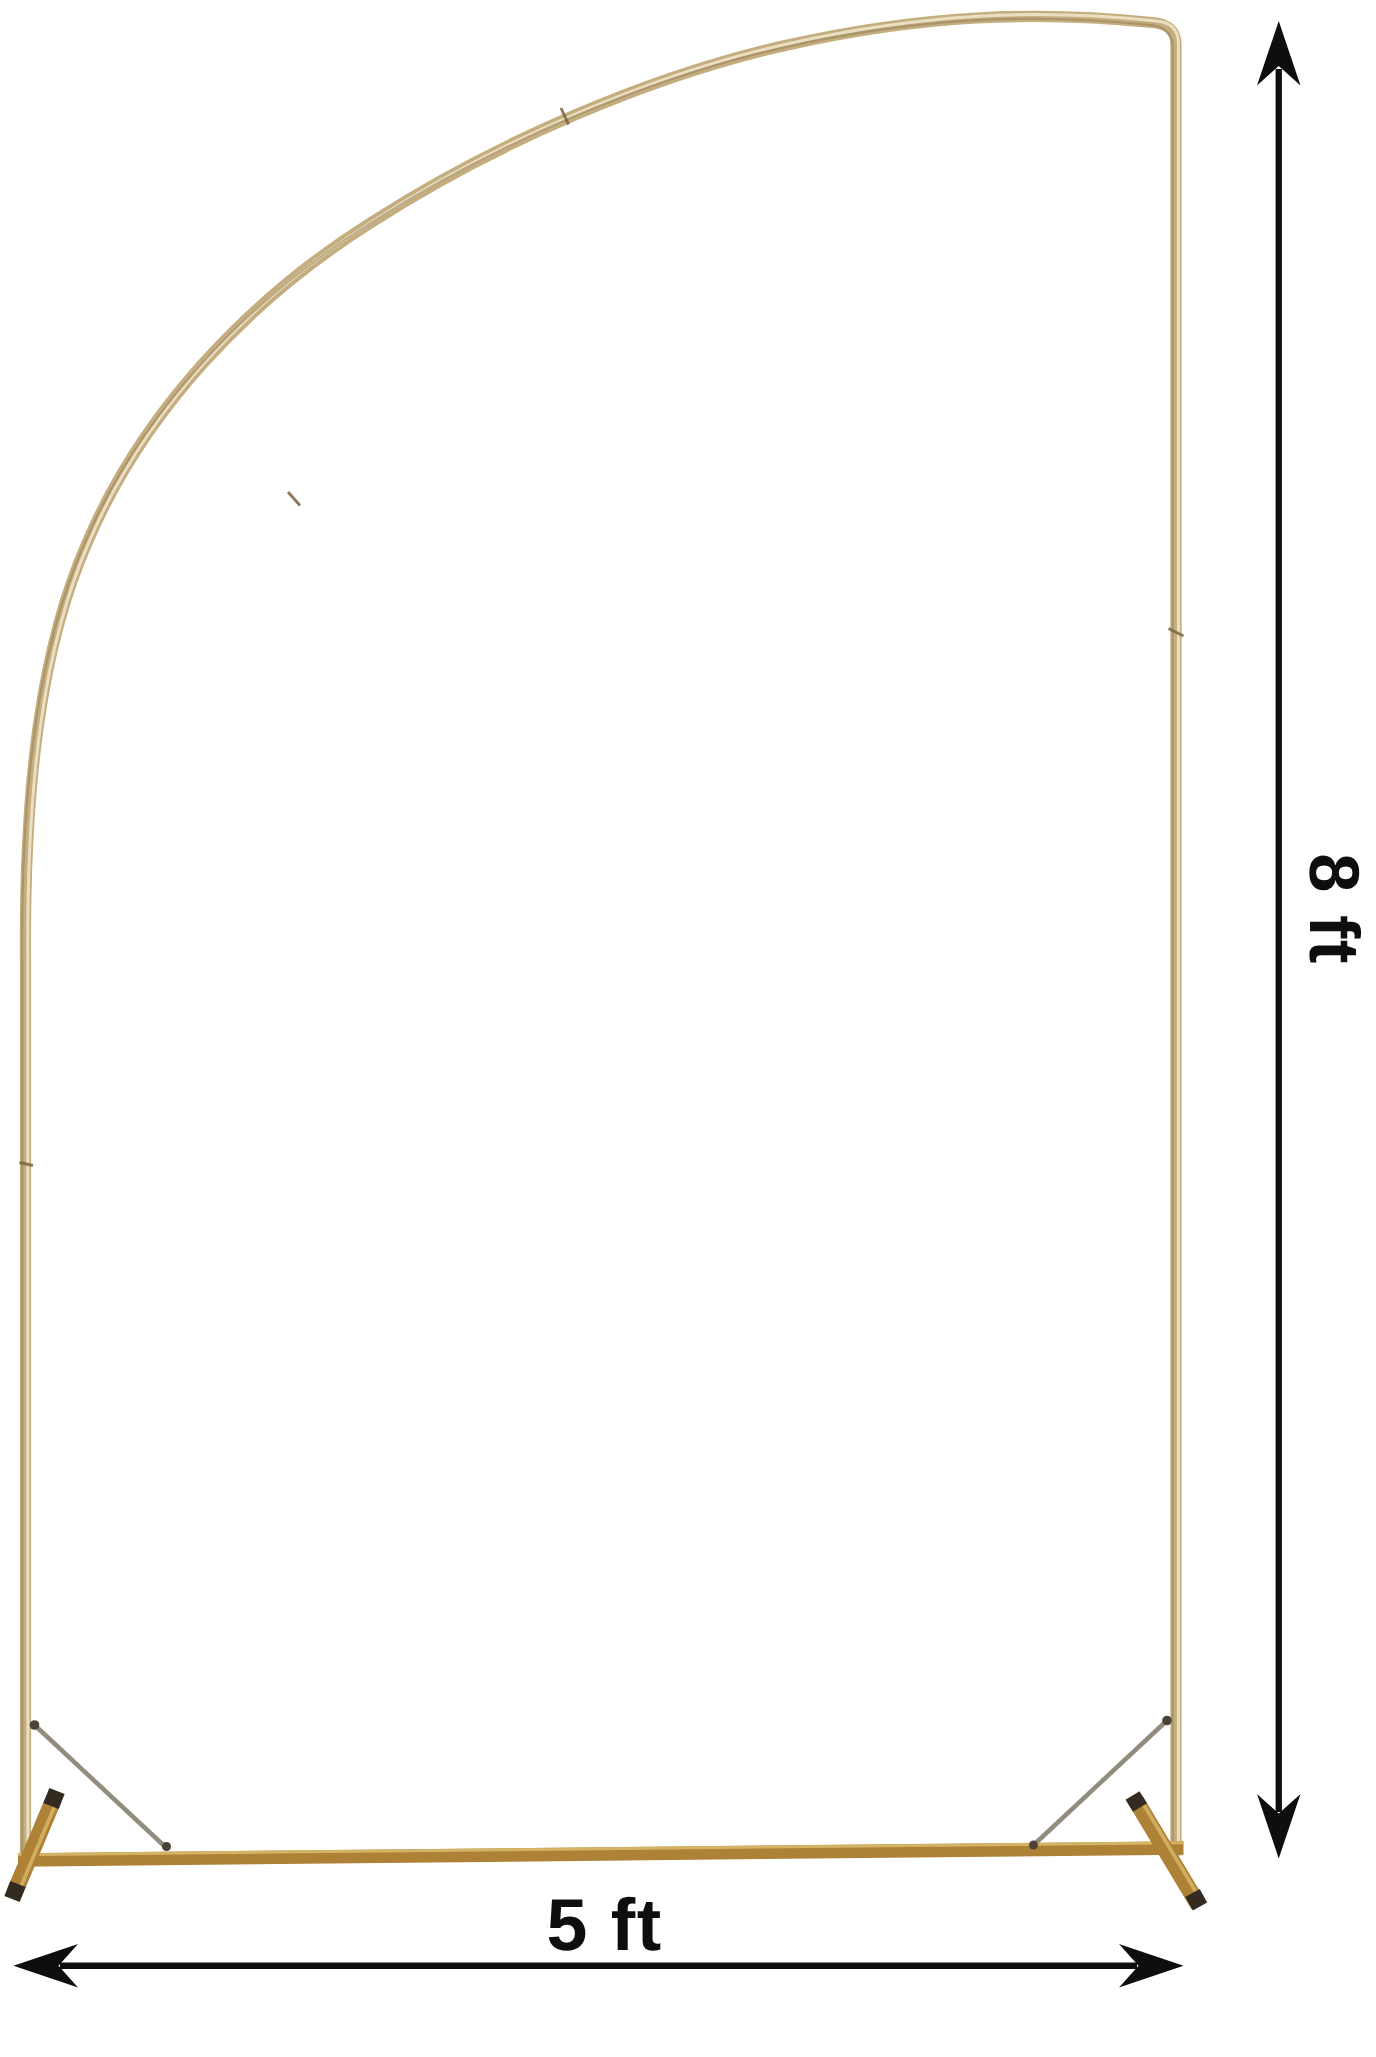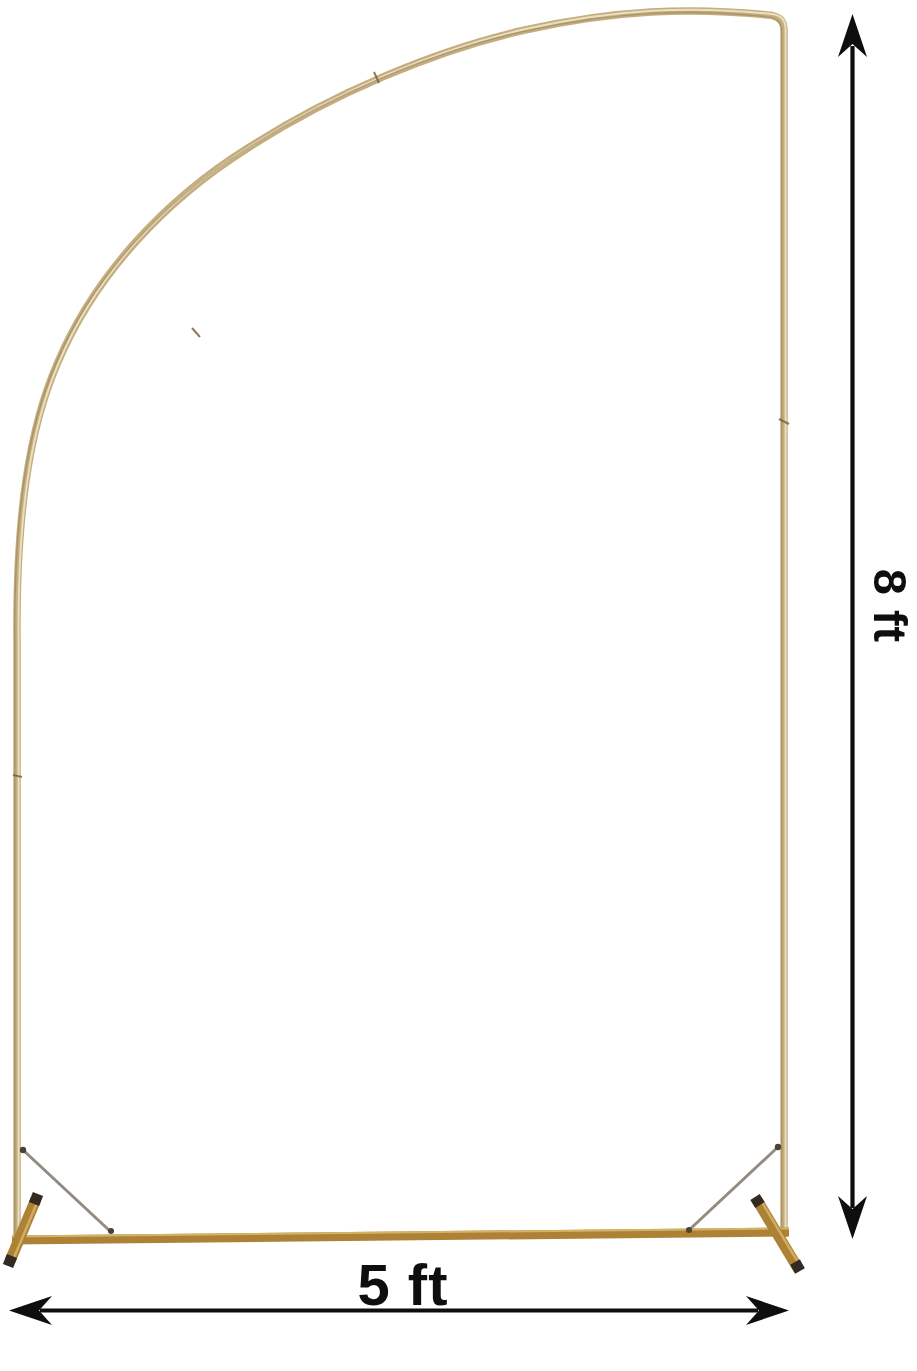--- a/index.html
+++ b/index.html
@@ -31,21 +31,21 @@
   .dim-height {
     left: 890px;
     top: 606px;
     font-size: 47px;
     letter-spacing: 1px;
     transform: translate(-50%, -50%) rotate(90deg);
   }
   .dim-width {
     left: 403px;
     top: 1284px;
-    font-size: 58px;
+    font-size: 49px;
     letter-spacing: 1px;
     transform: translate(-50%, -50%);
   }
 </style>
 </head>
 <body>
 
 <div class="stage">
 
   <svg width="917" height="1371" viewBox="0 0 917 1371">

